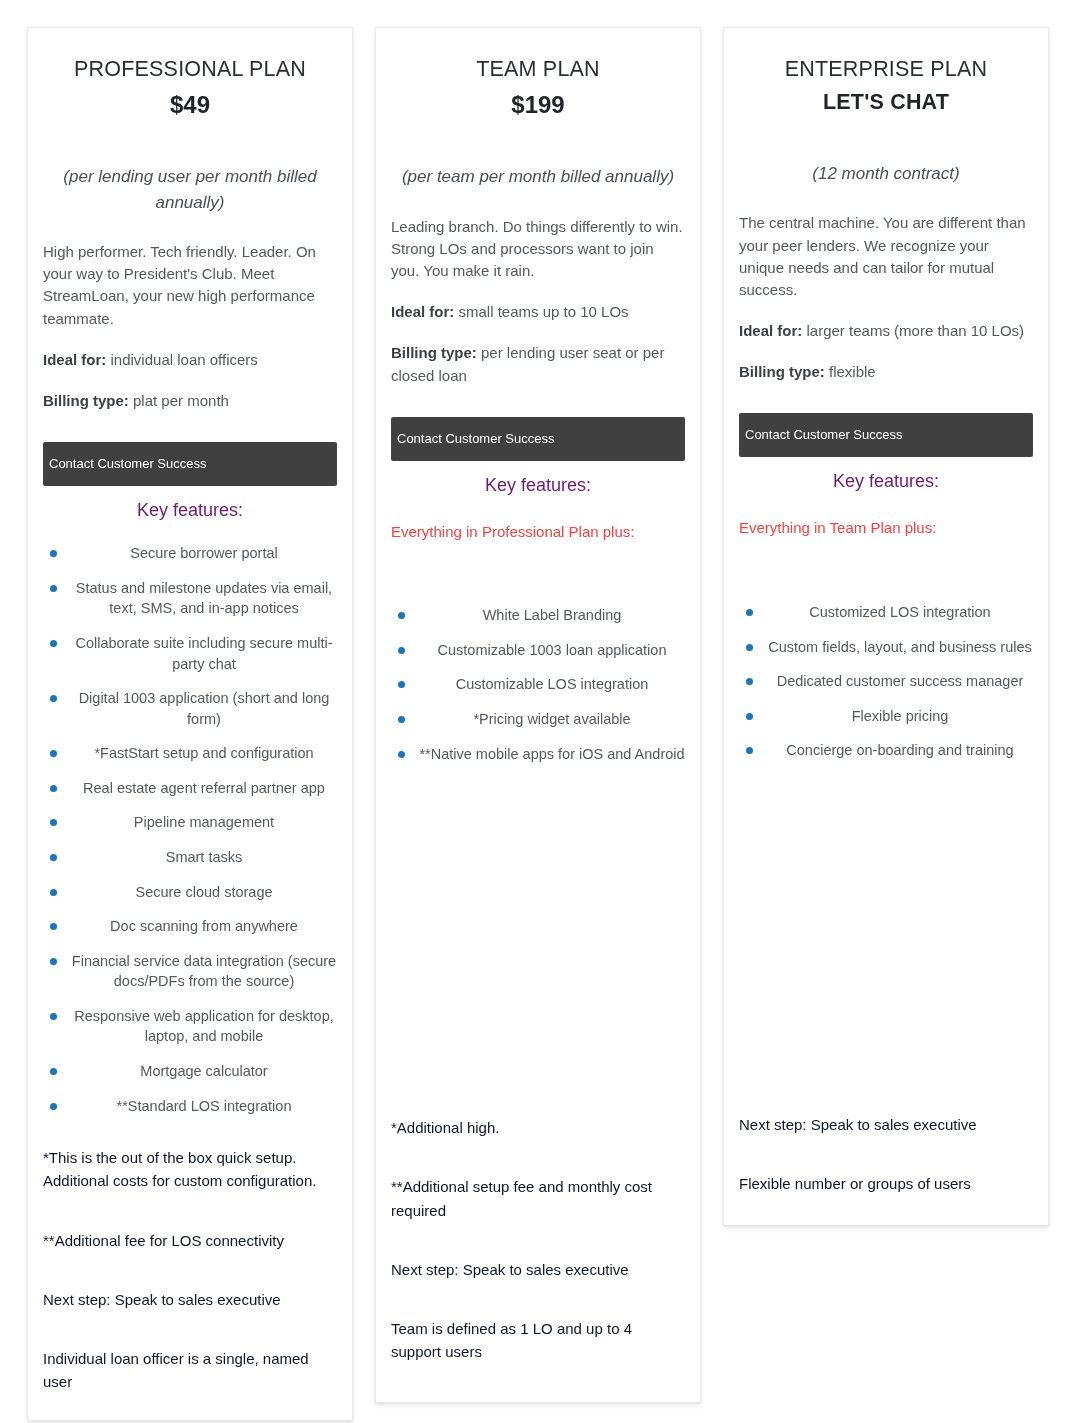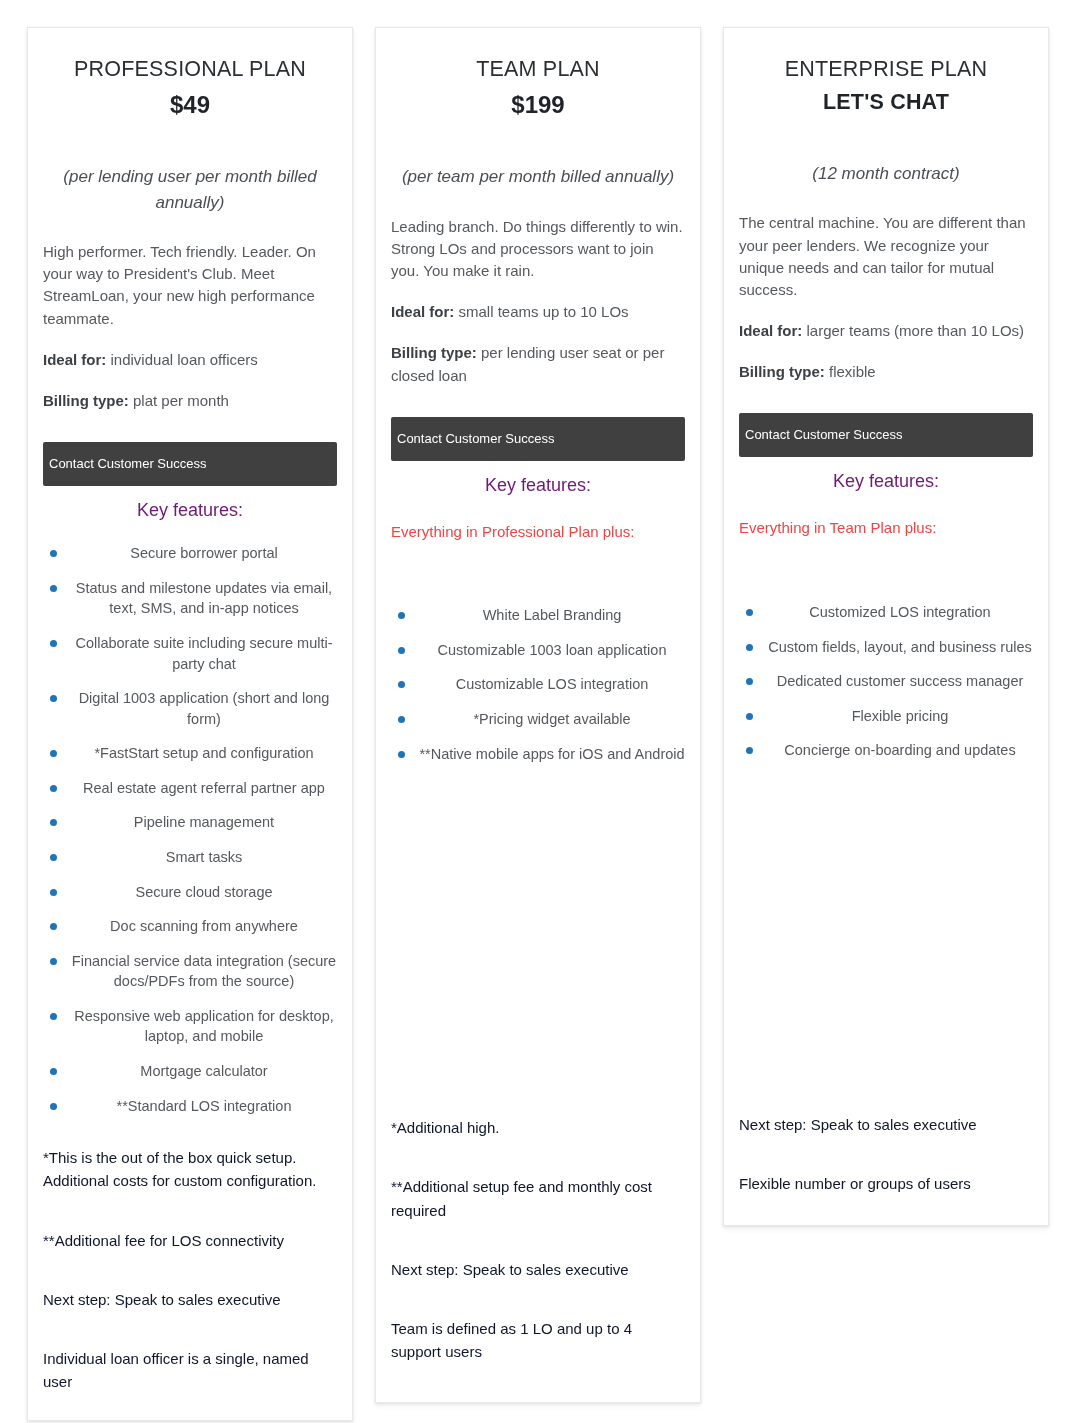--- a/index.html
+++ b/index.html
@@ -267,21 +267,21 @@
       <button class="cta-button">Contact Customer Success</button>
 
       <h3 class="key-features-heading">Key features:</h3>
       <p class="everything-line">Everything in Team Plan plus:</p>
 
       <ul class="feature-list offset-top" id="features-2">
           <li>Customized LOS integration</li>
           <li>Custom fields, layout, and business rules</li>
           <li>Dedicated customer success manager</li>
           <li>Flexible pricing</li>
-          <li>Concierge on-boarding and updates</li>
+          <li>Concierge on-boarding and training</li>
         </ul>
 
       <div class="footnotes" id="footnotes-2" style="margin-top:352px;">
           <p class="footnote">Next step: Speak to sales executive</p>
           <p class="footnote">Flexible number or groups of users</p>
         </div>
     </div>
   </section>
 
 </div>

